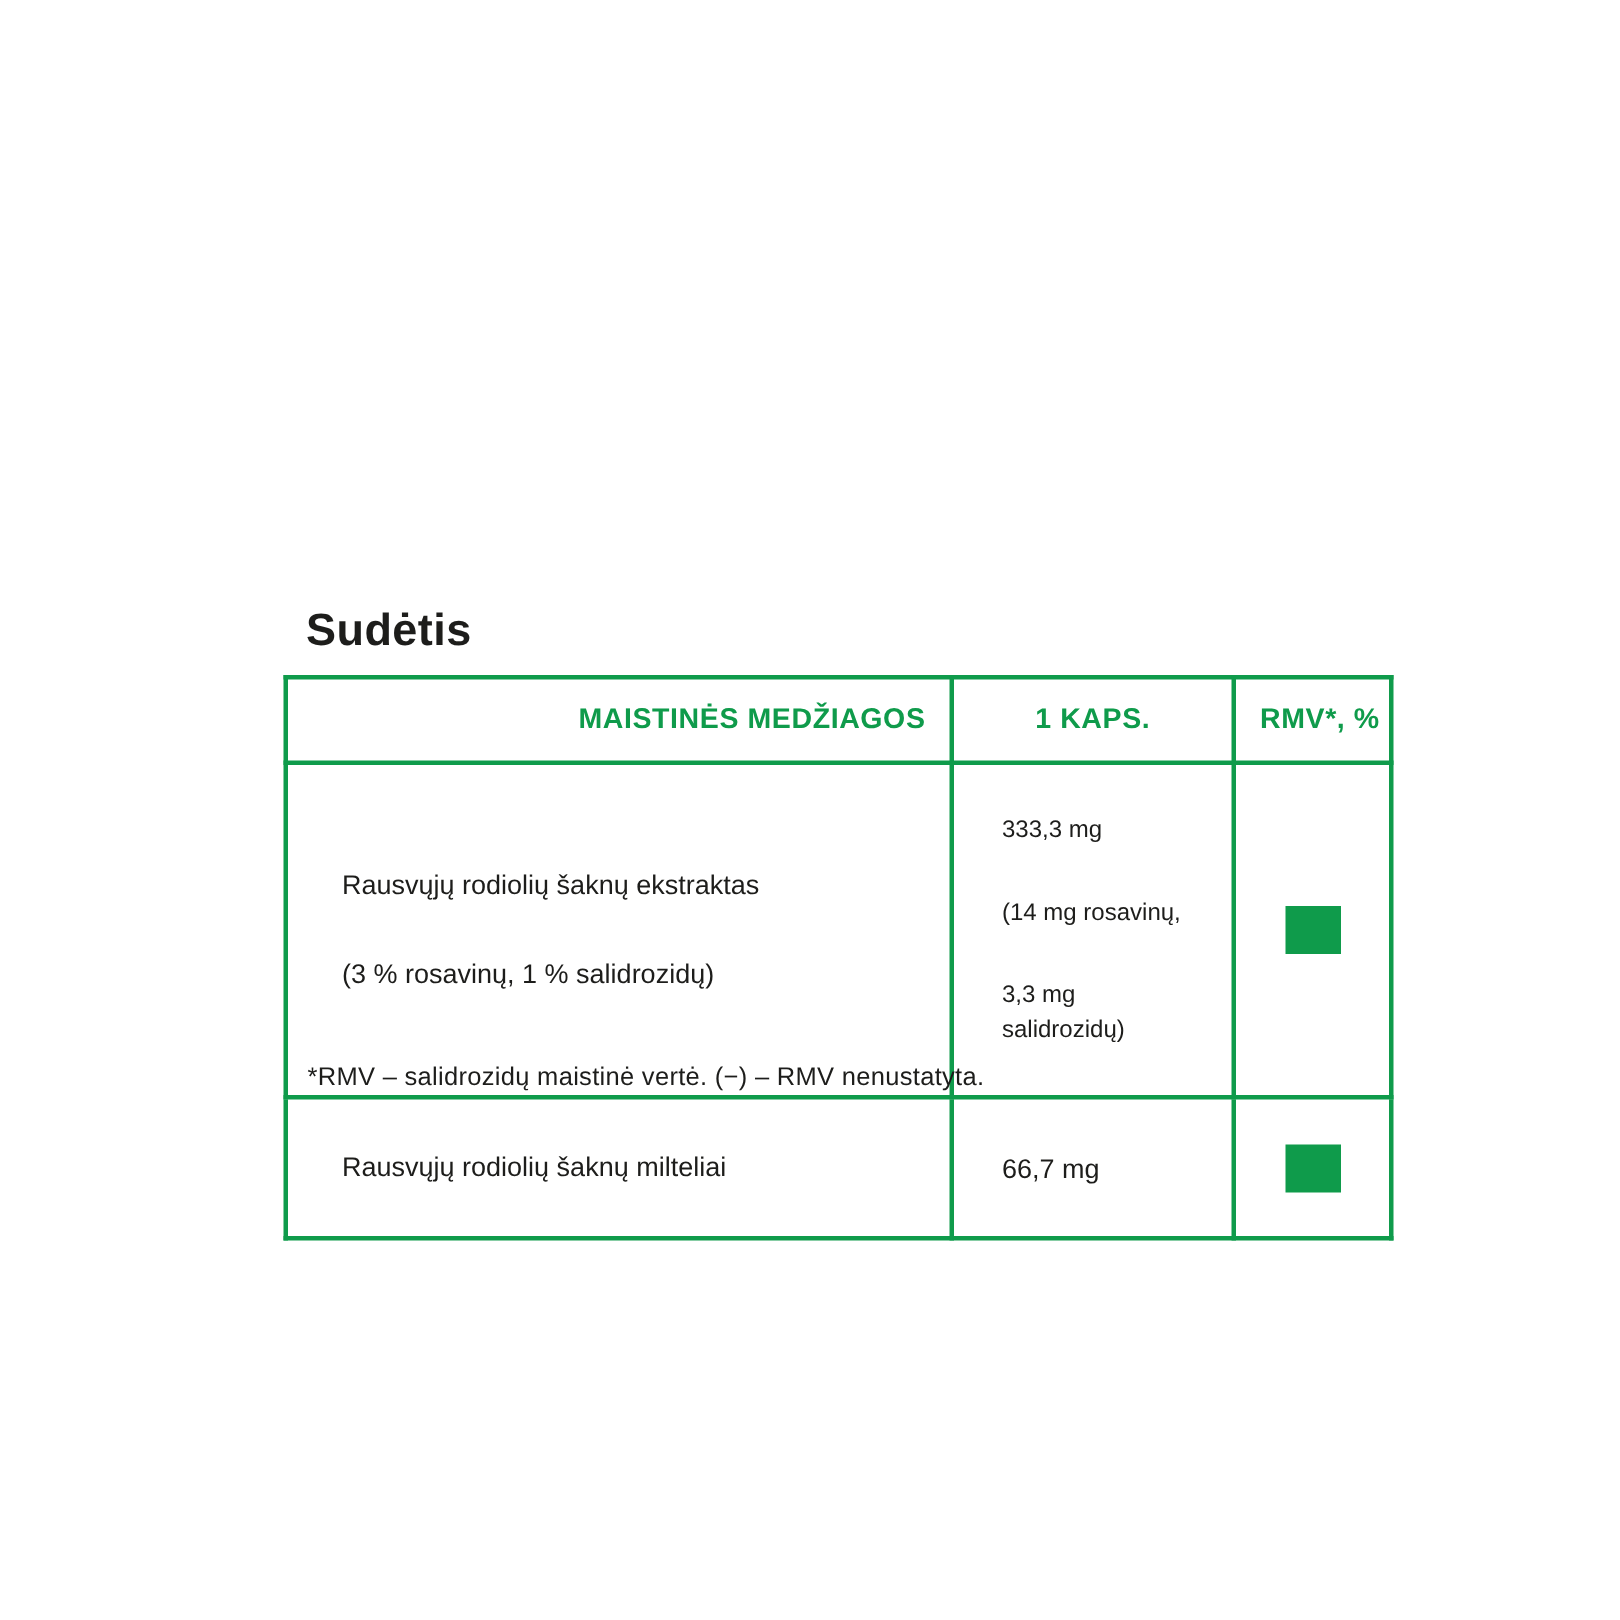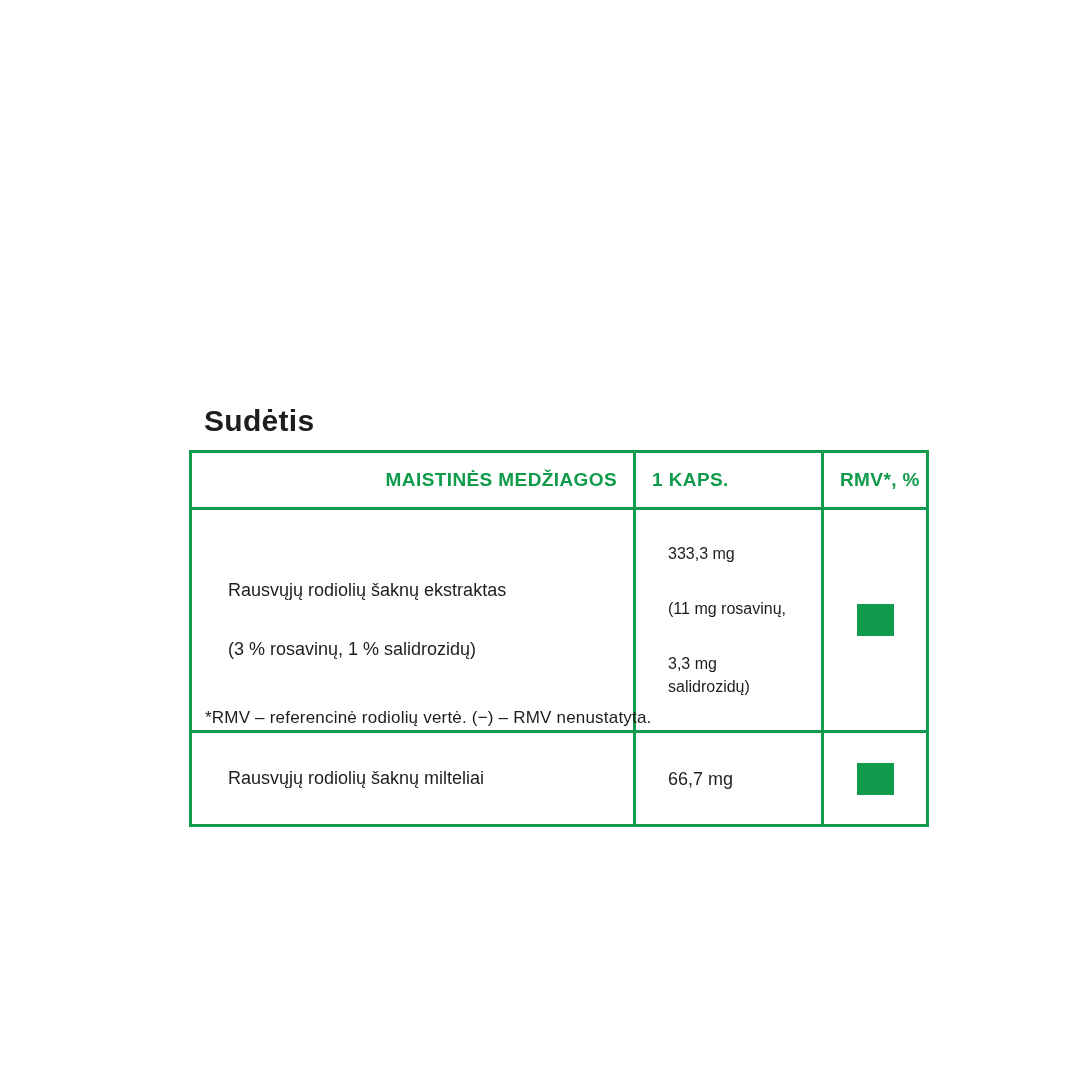--- a/index.html
+++ b/index.html
@@ -46,21 +46,21 @@
     background:var(--bg);
   }
   tr.header-row{height:55px;}
   tr.row-1{height:86px;}
   tr.row-2{height:80px;}
   th{
     color:var(--green);
     font-size:19px;
     font-weight:700;
     letter-spacing:0.4px;
-    text-align:left;
+    text-align:center;
     white-space:nowrap;
   }
   th.col-name{
     text-align:right;
     padding-left:20px;
   }
   td.col-name{
     text-align:left;
     padding-left:20px;
     font-size:18px;
@@ -119,36 +119,36 @@
       </tr>
     </thead>
     <tbody>
       <tr class="row-1">
         <td class="col-name">
           <div>Rausvųjų rodiolių šaknų ekstraktas</div>
           <div>(3 % rosavinų, 1 % salidrozidų)</div>
         </td>
         <td class="col-amount small">
           <div>333,3 mg</div>
-          <div>(11 mg rosavinų,</div>
+          <div>(14 mg rosavinų,</div>
           <div>3,3 mg salidrozidų)</div>
         </td>
         <td class="col-rmv">
           <span class="dash">—</span>
         </td>
       </tr>
       <tr class="row-2">
         <td class="col-name">
           <div>Rausvųjų rodiolių šaknų milteliai</div>
         </td>
         <td class="col-amount">
           <div>66,7 mg</div>
         </td>
         <td class="col-rmv">
           <span class="dash">—</span>
         </td>
       </tr>
     </tbody>
   </table>
 
-  <p class="footnote">*RMV – referencinė rodiolių vertė. (−) – RMV nenustatyta.</p>
+  <p class="footnote">*RMV – salidrozidų maistinė vertė. (−) – RMV nenustatyta.</p>
 
 </div>
 
 </body></html>

